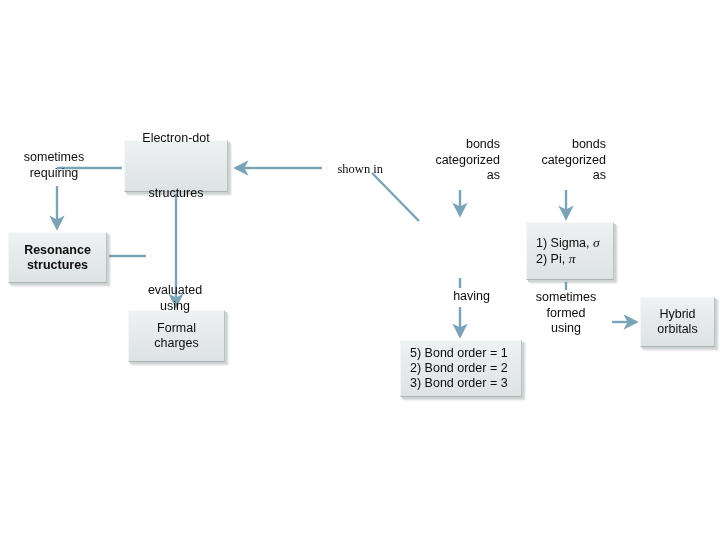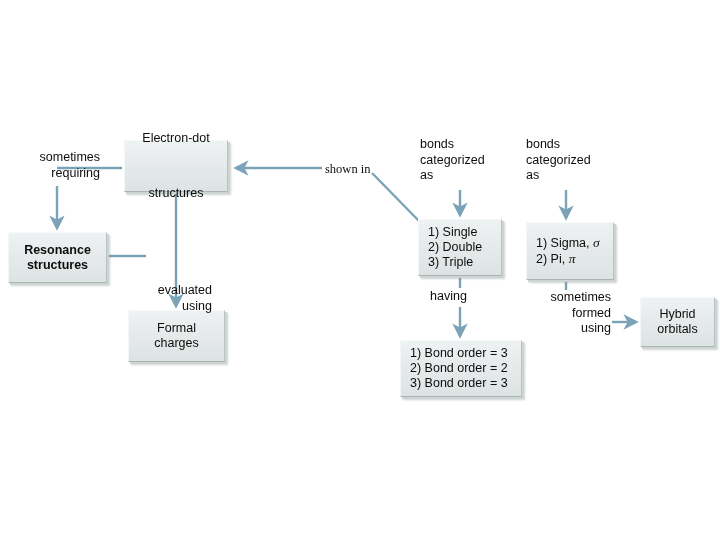--- a/index.html
+++ b/index.html
@@ -59,25 +59,25 @@
     font-style: italic;
     font-size: 13.5px;
   }
 
   
   .caption {
     position: absolute;
     font-size: 12.5px;
     line-height: 15.5px;
     color: #0d0d0d;
-    text-align: left;
+    text-align: right;
     white-space: nowrap;
   }
   .caption .ln { display: block; }
-  .caption.right { text-align: right; }
+  .caption.right { text-align: center; }
 </style>
 </head>
 <body>
 
 <div id="canvas">
 
   <svg id="edges" viewBox="0 0 720 540" width="720" height="540" xmlns="http://www.w3.org/2000/svg">
     <defs>
       <marker id="ah" viewBox="0 0 12 12" refX="9" refY="6" markerWidth="7" markerHeight="7" orient="auto-start-reverse">
         <path d="M0,0.5 L11,6 L0,11.5 L3,6 Z" fill="#7ba3b8"></path>
@@ -117,33 +117,28 @@
   <div class="node" style="left:8px; top:232px; width:99px; height:51px;font-weight:bold;">
     <span class="ln">Resonance</span>
     <span class="ln">structures</span>
   </div>
 
   <div class="node" style="left:128px; top:310px; width:97px; height:52px;">
     <span class="ln">Formal</span>
     <span class="ln">charges</span>
   </div>
 
-  <div class="node left-align" style="left:418px; top:219px; width:84px; height:57px;">
-    <span class="ln">1) Single</span>
-    <span class="ln">2) Double</span>
-    <span class="ln">3) Triple</span>
-  </div>
 
   <div class="node left-align" style="left:526px; top:222px; width:88px; height:58px;">
     <span class="ln">1) Sigma, <span class="gk">σ</span></span>
     <span class="ln">2) Pi, <span class="gk">π</span></span>
   </div>
 
   <div class="node left-align" style="left:400px; top:340px; width:122px; height:57px;">
-    <span class="ln">1) Bond order = 3</span>
+    <span class="ln">5) Bond order = 1</span>
     <span class="ln">2) Bond order = 2</span>
     <span class="ln">3) Bond order = 3</span>
   </div>
 
   <div class="node" style="left:640px; top:297px; width:75px; height:50px;">
     <span class="ln">Hybrid</span>
     <span class="ln">orbitals</span>
   </div>
 
   <div class="caption right" style="left:8px; top:150px; width:92px;">

